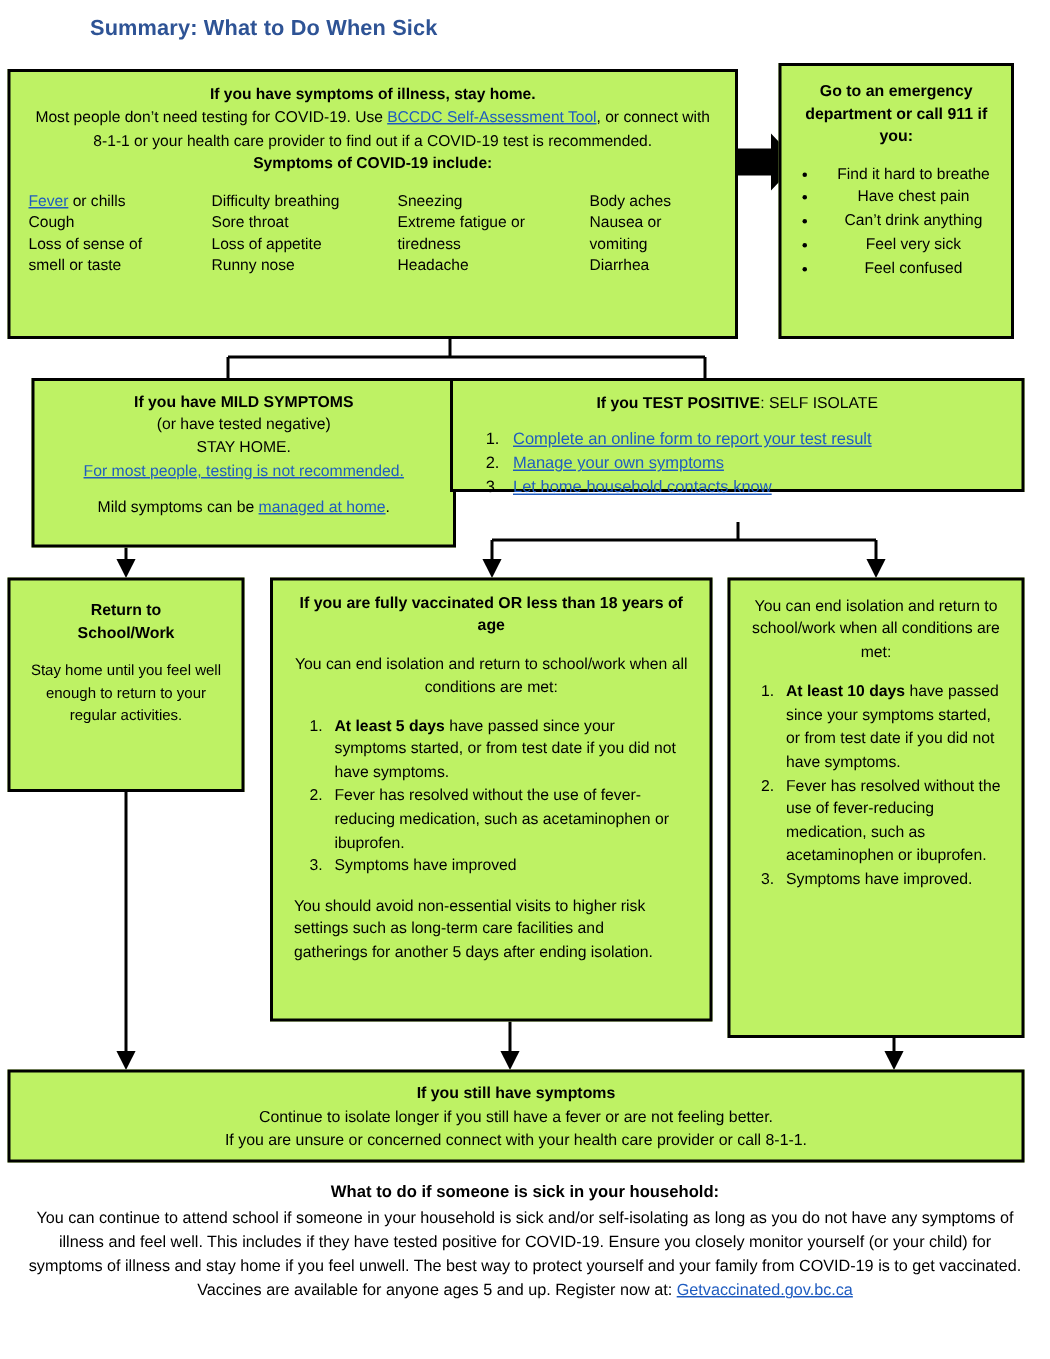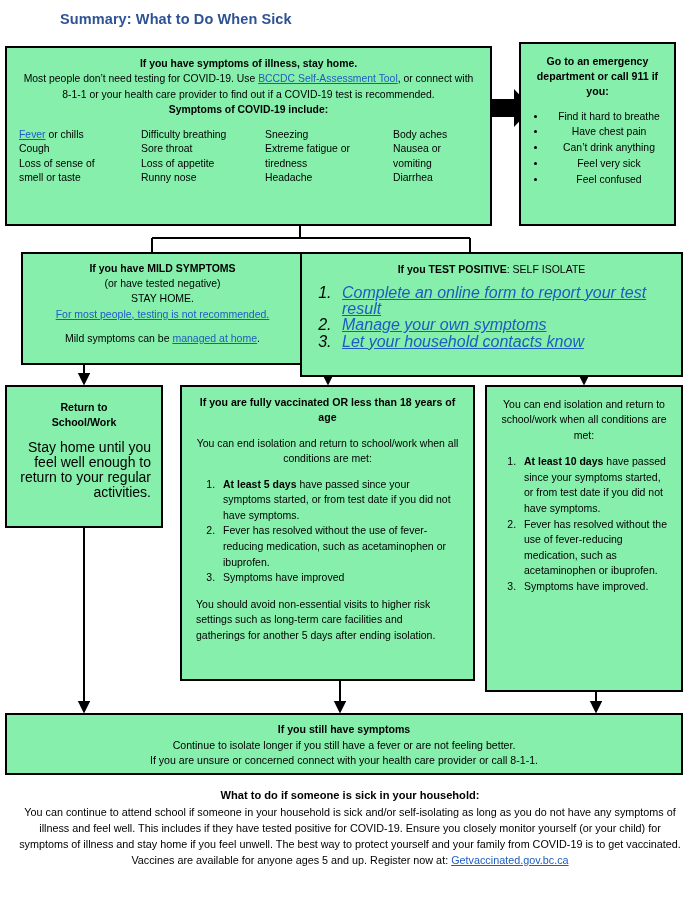--- a/index.html
+++ b/index.html
@@ -31,21 +31,21 @@
     color: #2e5395;
     letter-spacing: 0.1px;
     white-space: nowrap;
     margin-left: 48px;
   }
 
   
   .box {
     position: absolute;
     border: 2.2px solid #000000;
-    background: #86efac;
+    background: #bef264;
     box-sizing: border-box;
   }
 
   .b  { font-weight: 700; }
 
   a.lnk, .lnk {
     color: #1f5cc0;
     text-decoration: underline;
     cursor: pointer;
   }
@@ -101,45 +101,44 @@
   #mild-box { left: 21px; top: 252px; width: 283px; height: 113px; }
   #mild-box .inner {
     padding: 7px 6px 0 6px;
     text-align: center;
     font-size: 10.5px;
     line-height: 15.2px;
   }
   #mild-box .gap { height: 9px; }
 
   
-  #positive-box { left: 300px; top: 252px; width: 383px; height: 125px; }
+  #positive-box { left: 300px; top: 252px; width: 383px; height: 76px; }
   #positive-box .ph {
     padding: 8px 6px 0 6px;
     text-align: center;
     font-size: 10.5px;
     line-height: 14px;
   }
   #positive-box ol {
     margin: 9px 0 0 0;
     padding: 0 8px 0 34px;
-    font-size: 16px;
+    font-size: 11px;
     line-height: 16.2px;
-    font-style: italic;
   }
   #positive-box li { padding-left: 6px; }
 
   
   #return-box { left: 5px; top: 385px; width: 158px; height: 143px; }
   #return-box .inner {
     padding: 13px 10px 0 10px;
     text-align: center;
     font-size: 10.6px;
     line-height: 15.4px;
   }
-  #return-box .sub { margin-top: 9px; font-size: 14px; line-height: 15.2px; text-align: right; }
+  #return-box .sub { margin-top: 9px; font-size: 10px; line-height: 15.2px; }
 
   
   #vax-box { left: 180px; top: 385px; width: 295px; height: 296px; }
   #vax-box .vh {
     padding: 8px 14px 0 14px;
     text-align: center;
     font-weight: 700;
     font-size: 10.6px;
     line-height: 15.4px;
   }
@@ -317,21 +316,21 @@
     </div>
   </div>
 
   <div class="box" id="positive-box">
     <div class="ph">
       <span class="b">If you TEST POSITIVE</span><span>: SELF ISOLATE</span>
     </div>
     <ol>
       <li><span class="lnk">Complete an online form to report your test result</span></li>
       <li><span class="lnk">Manage your own symptoms</span></li>
-      <li><span class="lnk">Let your household contacts know</span></li>
+      <li><span class="lnk">Let home household contacts know</span></li>
     </ol>
   </div>
 
   <div class="box" id="return-box">
     <div class="inner">
       <span class="b">Return to</span><br>
       <span class="b">School/Work</span>
       <div class="sub">Stay home until you feel well enough to return to your regular activities.</div>
     </div>
   </div>

